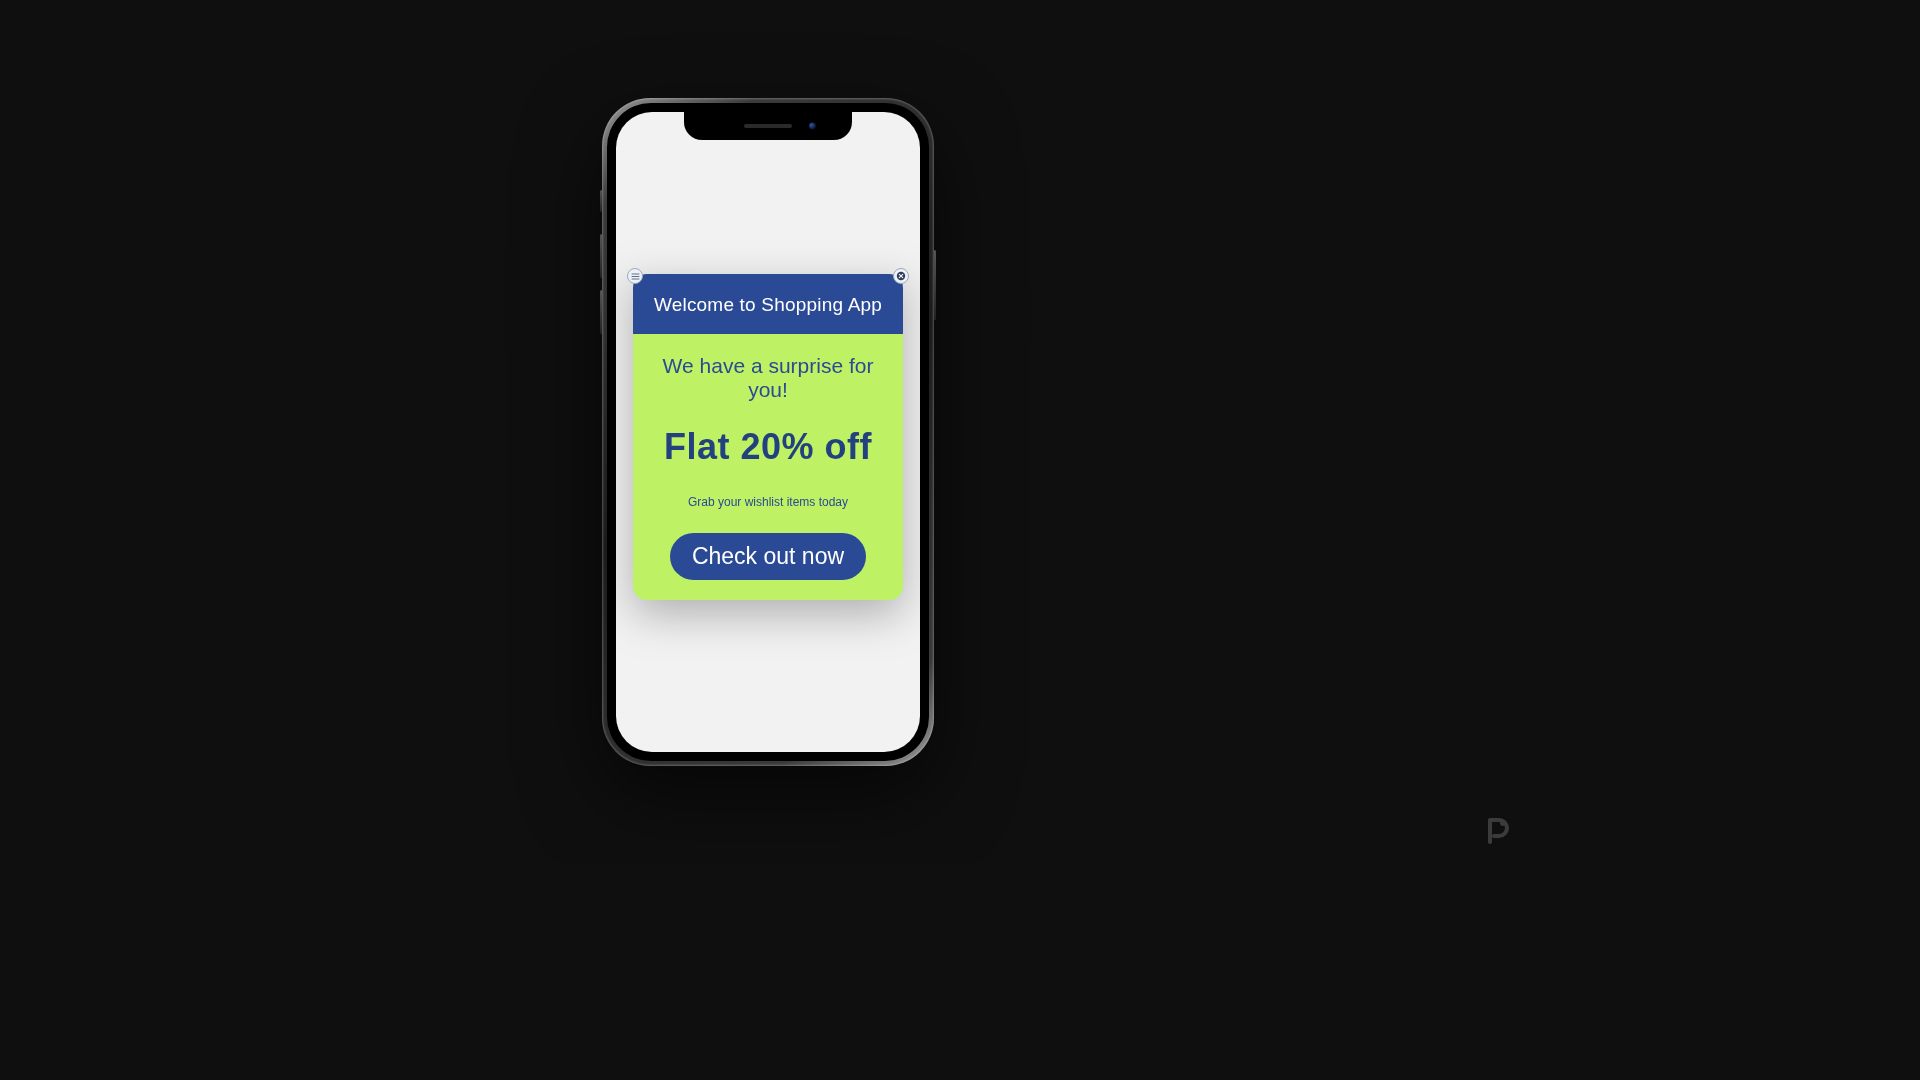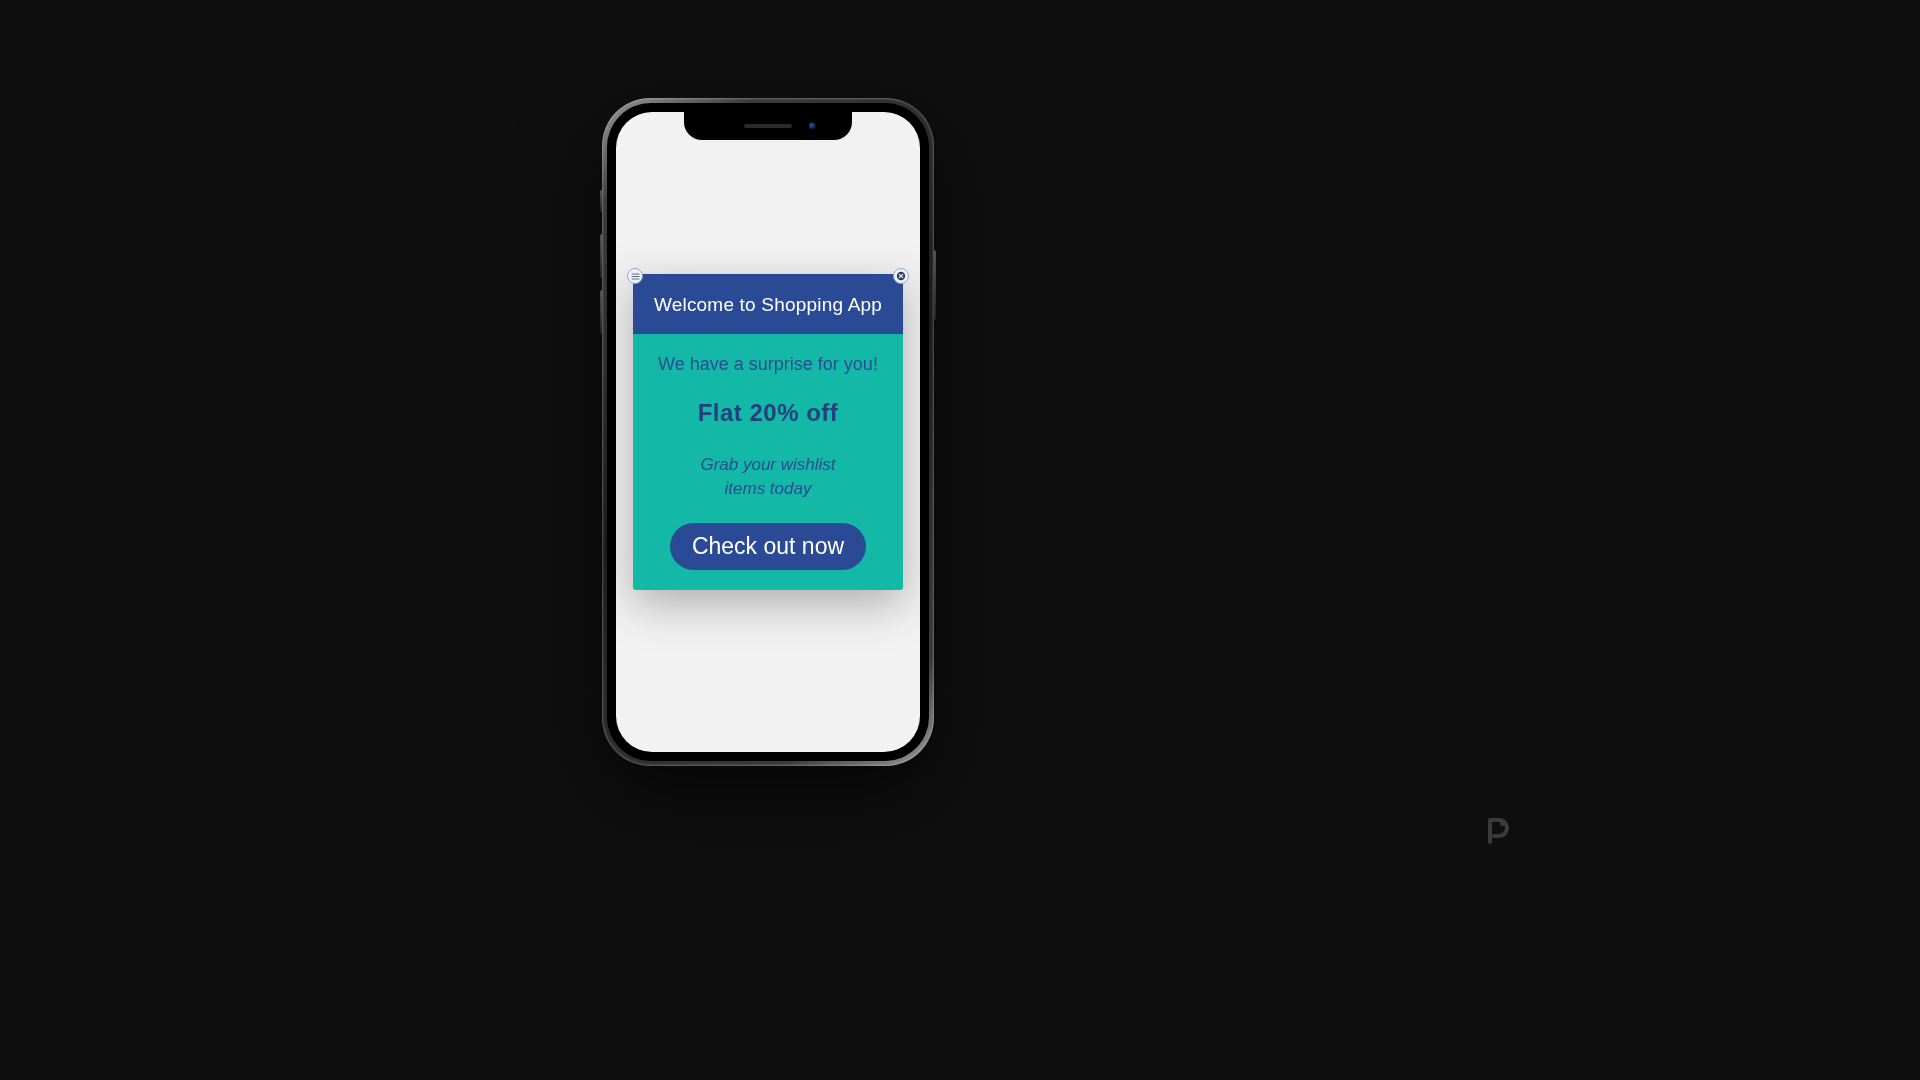--- a/index.html
+++ b/index.html
@@ -94,56 +94,55 @@
 
     
     .card-wrap {
       position: absolute;
       top: 162px;
       left: 17px;
       width: 270px;
       filter: drop-shadow(0 14px 22px rgba(0,0,0,.28));
     }
     .card {
-      background: #14b8a6;
-      border-radius: 3px;
+      background: #bef264;
+      border-radius: 14px;
       overflow: hidden;
     }
     .card-header {
       background: #2b4a95;
       color: #fff;
       text-align: center;
       padding: 20px 10px 18px;
       font-size: 19px;
       font-weight: 500;
       letter-spacing: .2px;
     }
     .card-body {
       padding: 20px 14px 20px;
       text-align: center;
     }
     .sub {
       color: #2b4a95;
-      font-size: 18px;
+      font-size: 21px;
       margin-bottom: 24px;
     }
     .headline {
       color: #23407f;
-      font-size: 24px;
+      font-size: 36px;
       font-weight: 700;
       letter-spacing: .5px;
       margin-bottom: 26px;
     }
     .desc {
       color: #2b4a95;
-      font-size: 17px;
+      font-size: 12px;
       line-height: 1.4;
       margin: 0 auto 22px;
       max-width: 180px;
-      font-style: italic;
     }
     .cta {
       display: inline-block;
       background: #2b4a95;
       color: #fff;
       border: none;
       border-radius: 999px;
       padding: 10px 22px;
       font-size: 23px;
       font-weight: 500;

